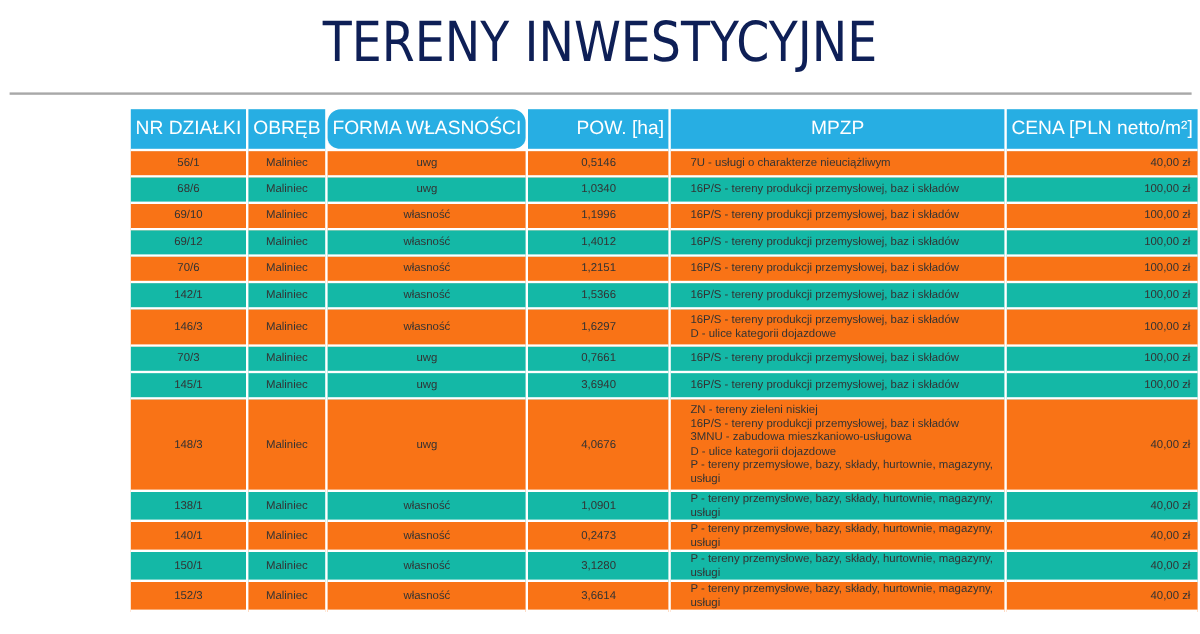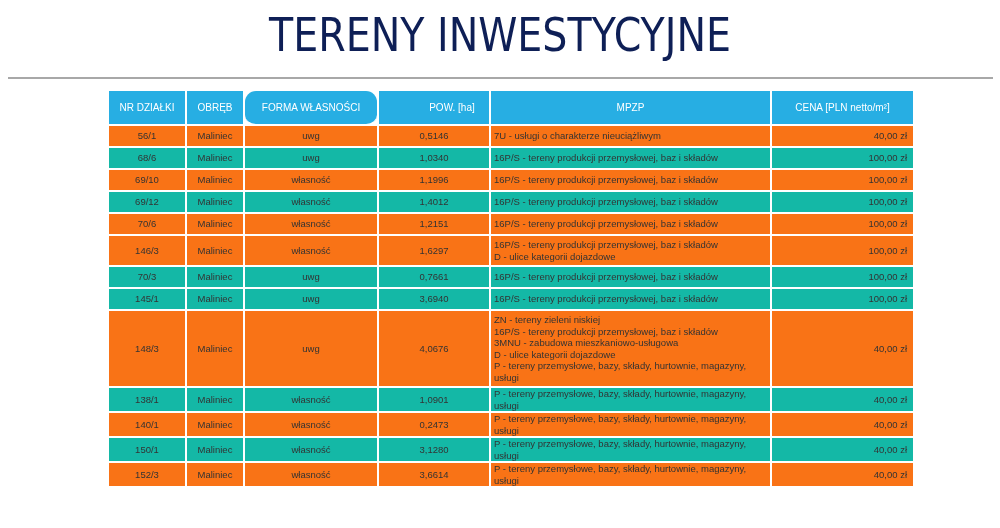--- a/index.html
+++ b/index.html
@@ -13,38 +13,38 @@
     }
     .rule { position: absolute; left: 8px; top: 77px; width: 985px; height: 2px; background: #a8a8a8; }
     table.grid {
       position: absolute; left: 109px; top: 91px;
       border-collapse: separate; border-spacing: 2px 0;
       margin-left: -2px;
       font-size: 9.5px; color: #333;
     }
     table.grid th {
       background: #27aee3; color: #ffffff; font-weight: normal;
-      font-size: 10px; height: 33px; padding: 0 4px; white-space: nowrap;
+      font-size: 16px; height: 33px; padding: 0 4px; white-space: nowrap;
       border-bottom: 2px solid #ffffff;
     }
     table.grid th.c-nr { width: 68px; }
     table.grid th.c-ob { width: 48px; }
     table.grid th.c-fw { width: 124px; border-radius: 11px; }
     table.grid th.c-pw { width: 66px; padding-left: 40px; }
     table.grid th.c-mp { width: 271px; }
     table.grid th.c-ce { width: 133px; }
     table.grid td {
       padding: 0 4px; height: 20px; line-height: 11.5px; text-align: center;
       border-bottom: 2px solid #ffffff;
     }
     table.grid tr.dark td { background: #f97316; }
     table.grid tr.light td { background: #14b8a6; }
     table.grid td.mpzp { text-align: left; padding-left: 3px; }
     table.grid td.price { text-align: right; font-weight: normal; padding-right: 6px; }
-    .mline { display: block; }
+    .mline { display: block; margin-left: 13px; }
   </style>
 </head>
 <body>
 
 <div class="title">TERENY INWESTYCYJNE</div>
 <div class="rule"></div>
 
 <table class="grid">
   <thead>
     <tr>
@@ -100,20 +100,30 @@
       <tr class="dark">
         <td>70/6</td>
         <td>Maliniec</td>
         <td>własność</td>
         <td>1,2151</td>
         <td class="mpzp">
           <span class="mline">16P/S - tereny produkcji przemysłowej, baz i składów</span>
         </td>
         <td class="price">100,00 zł</td>
       </tr>
+      <tr class="light">
+        <td>142/1</td>
+        <td>Maliniec</td>
+        <td>własność</td>
+        <td>1,5366</td>
+        <td class="mpzp">
+          <span class="mline">16P/S - tereny produkcji przemysłowej, baz i składów</span>
+        </td>
+        <td class="price">100,00 zł</td>
+      </tr>
       <tr class="dark">
         <td>146/3</td>
         <td>Maliniec</td>
         <td>własność</td>
         <td>1,6297</td>
         <td class="mpzp" style="padding-top: 3px; padding-bottom: 3px;">
           <span class="mline">16P/S - tereny produkcji przemysłowej, baz i składów</span>
           <span class="mline">D - ulice kategorii dojazdowe</span>
         </td>
         <td class="price">100,00 zł</td>

